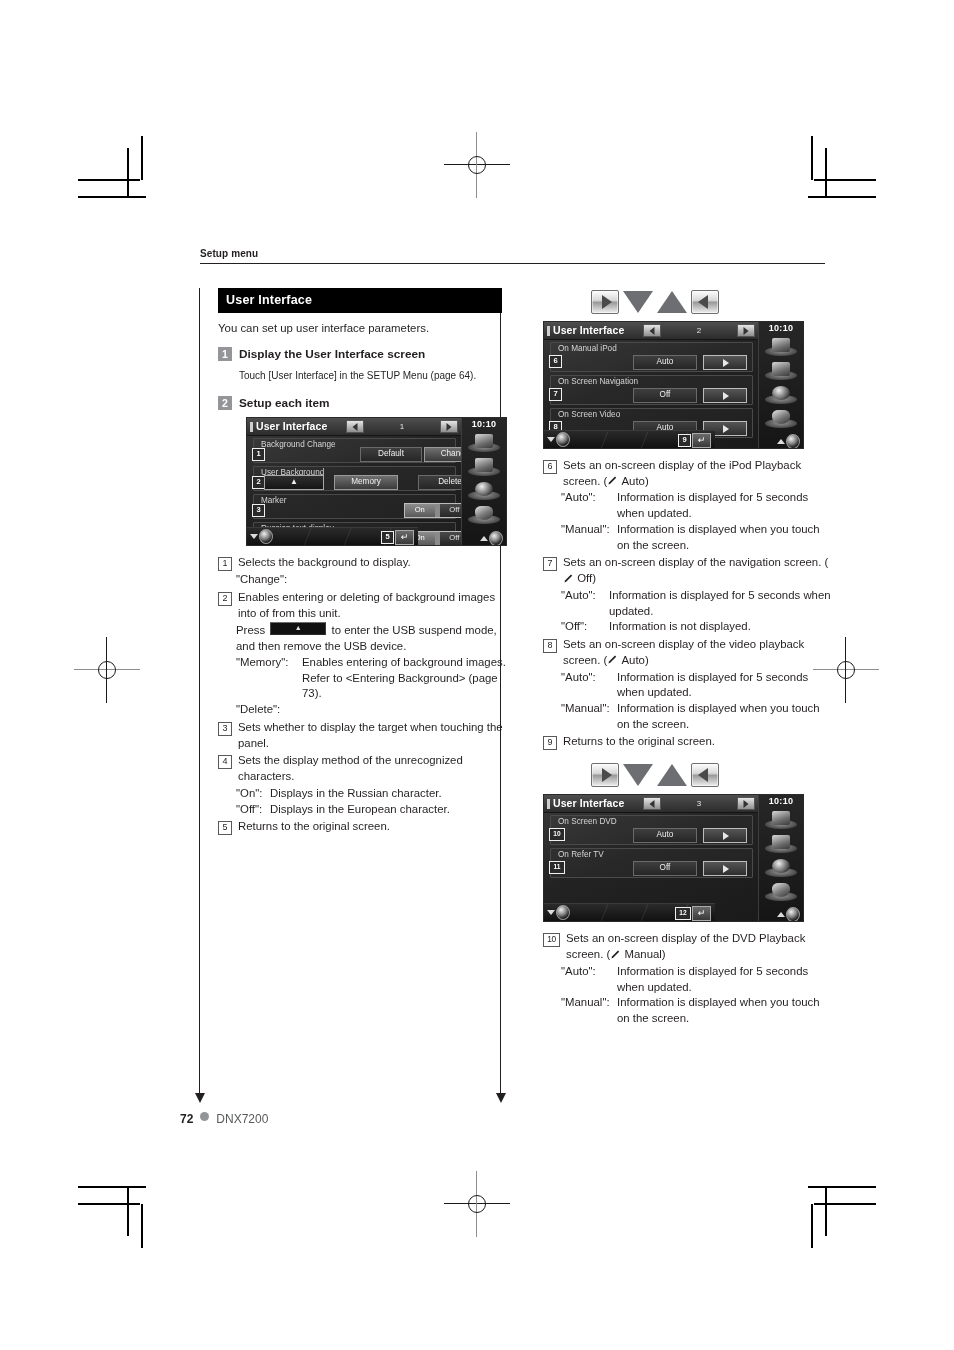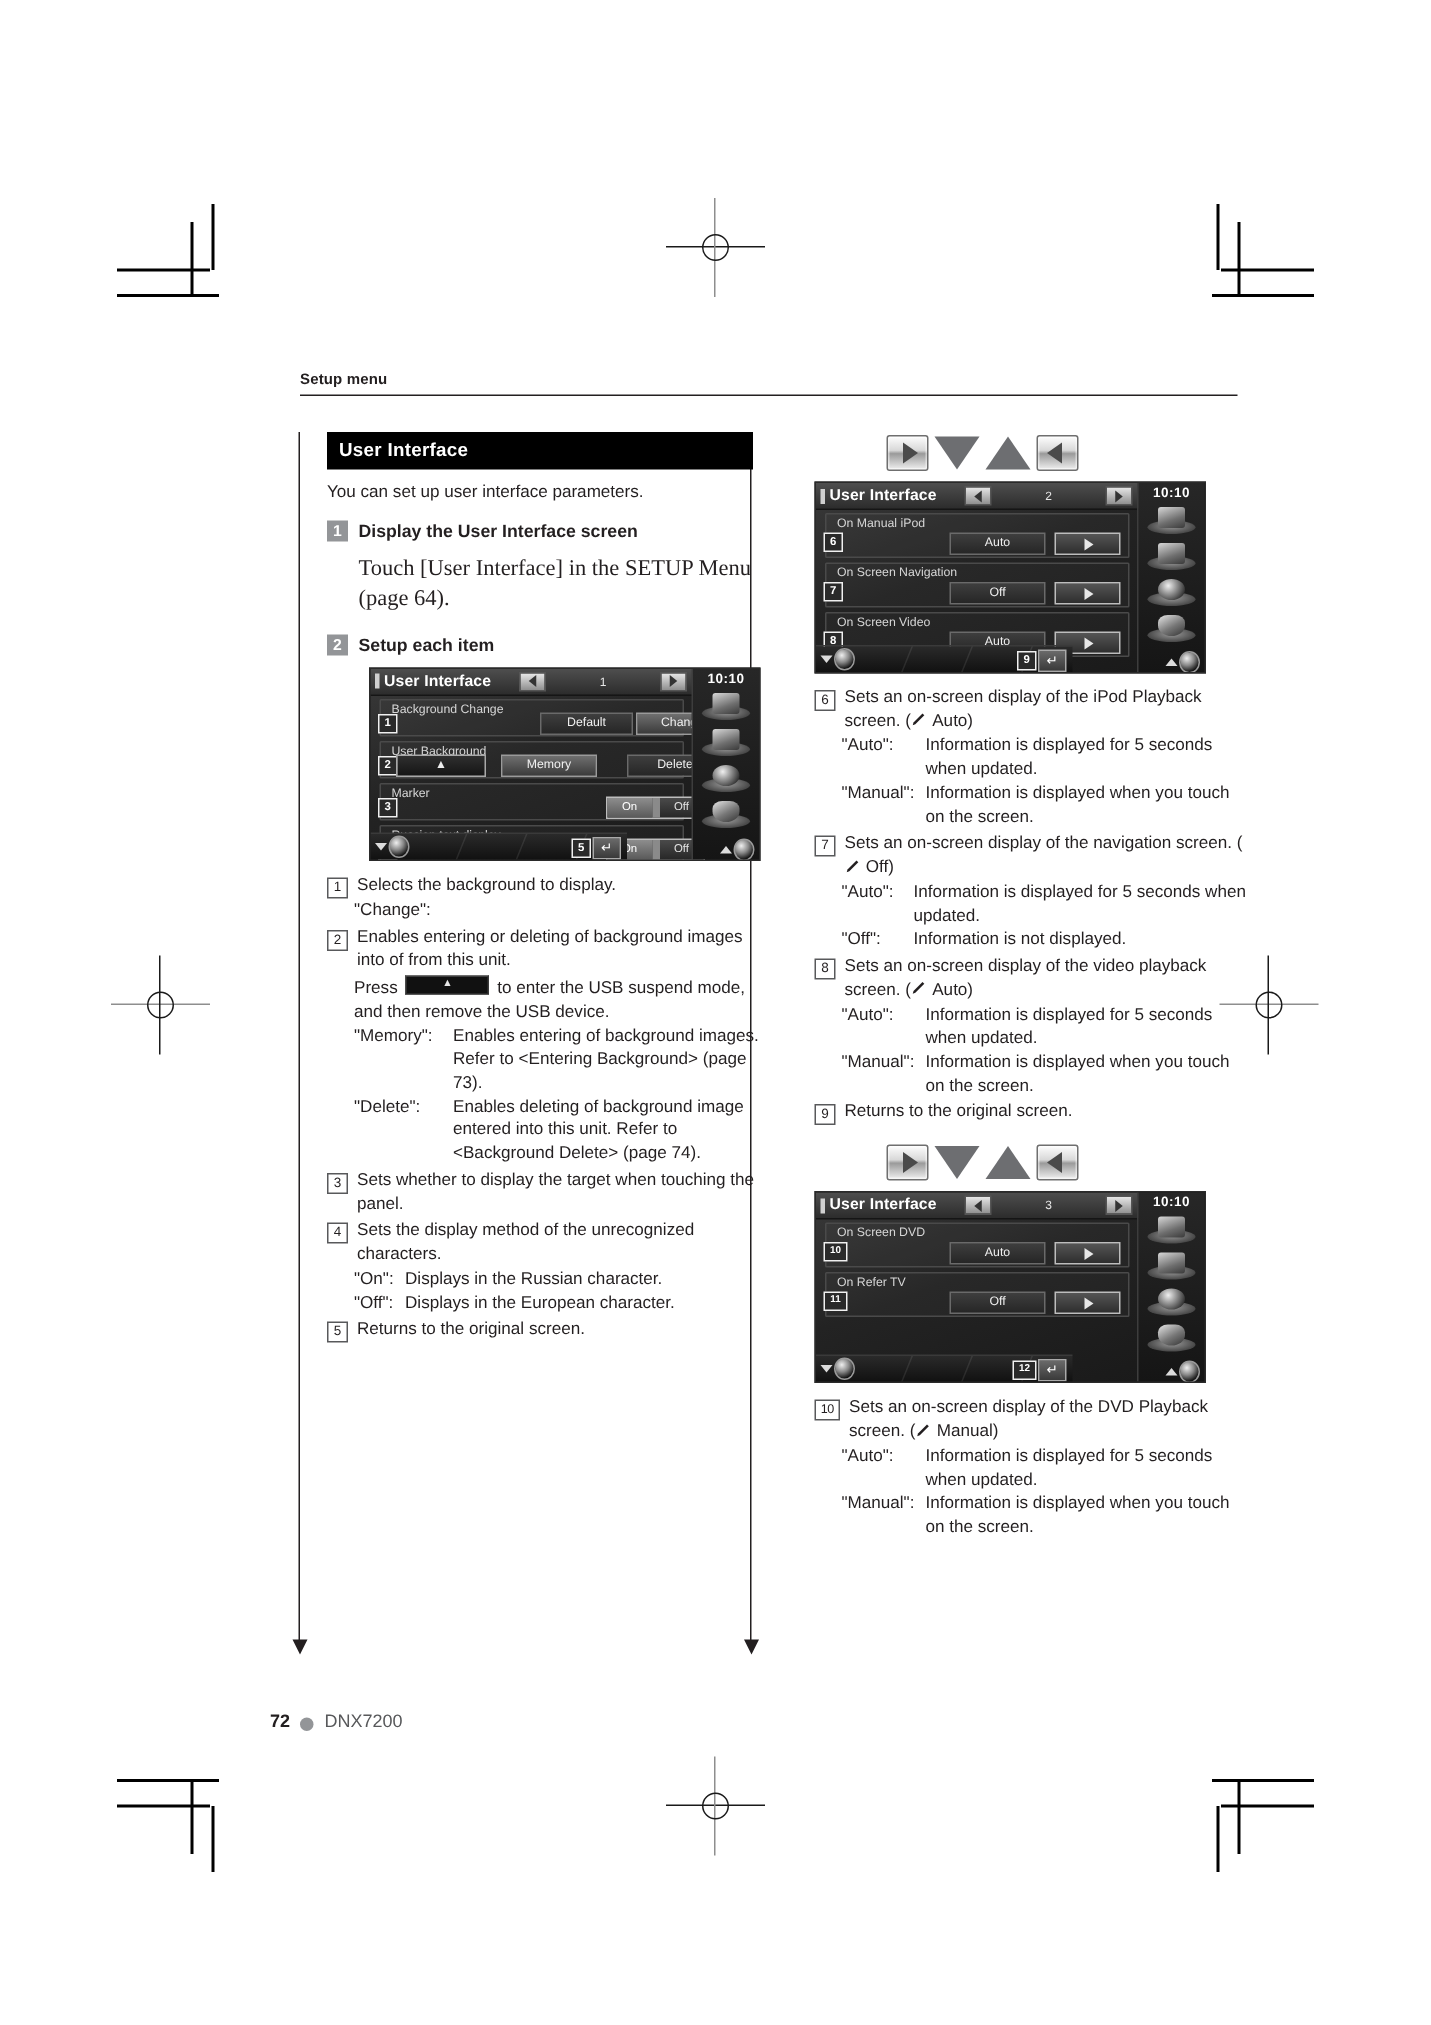--- a/index.html
+++ b/index.html
@@ -99,24 +99,23 @@
     text-align: center;
     margin-right: 7px;
     flex: 0 0 auto;
   }
   .step-title {
     font-size: 11.8px;
     font-weight: bold;
     line-height: 1.25;
   }
   .step-body {
-    font-size: 15px;
+    font-size: 10px;
     line-height: 1.38;
     margin: 7px 0 0 21px;
-    font-family: Liberation Serif, serif;
   }
 
   
   .cl { margin-top: 9px; }
   .cl-item { display: flex; align-items: flex-start; margin-bottom: 1px; }
   .cl-num {
     flex: 0 0 auto;
     width: 12px; height: 12px;
     line-height: 11px;
     text-align: center;
@@ -447,22 +446,22 @@
   }
   .dv-volbot {
     position: absolute; right: 3px; bottom: 2px;
     width: 26px; height: 13px;
     display: flex; align-items: center;
   }
 
   
   #footer {
     position: absolute;
-    left: 180px; top: 1140px;
-    display: flex; align-items: flex-end;
+    left: 180px; top: 1112px;
+    display: flex; align-items: flex-start;
     font-size: 12px;
   }
   #footer .pageno { font-weight: bold; color: #231f20; }
   #footer .dot {
     width: 9px; height: 9px; border-radius: 50%;
     background: #939598; margin: 0 7px;
   }
   #footer .model { color: #58595b; }
 </style>
 </head>
@@ -650,21 +649,20 @@
       <span>Press</span>
       <span class="ejectbtn"></span>
       <span>to enter the USB suspend mode, and then remove the USB device.</span>
     </div>
     <div class="sub" style="margin-left:18px;">
       <span class="k" style="width:66px;">"Memory":</span>
       <span class="v">Enables entering of background images. Refer to &lt;Entering Background&gt; (page 73).</span>
     </div>
     <div class="sub" style="margin-left:18px;">
       <span class="k" style="width:66px;">"Delete":</span>
-      <span class="v">Enables deleting of background image entered into this unit. Refer to &lt;Background Delete&gt; (page 74).</span>
     </div>
 
     <div class="cl-item" style="margin-top:2px;">
       <div class="cl-num">3</div>
       <div class="cl-text">Sets whether to display the target when touching the panel.</div>
     </div>
 
     <div class="cl-item" style="margin-top:2px;">
       <div class="cl-num">4</div>
       <div class="cl-text">Sets the display method of the unrecognized characters.</div>

